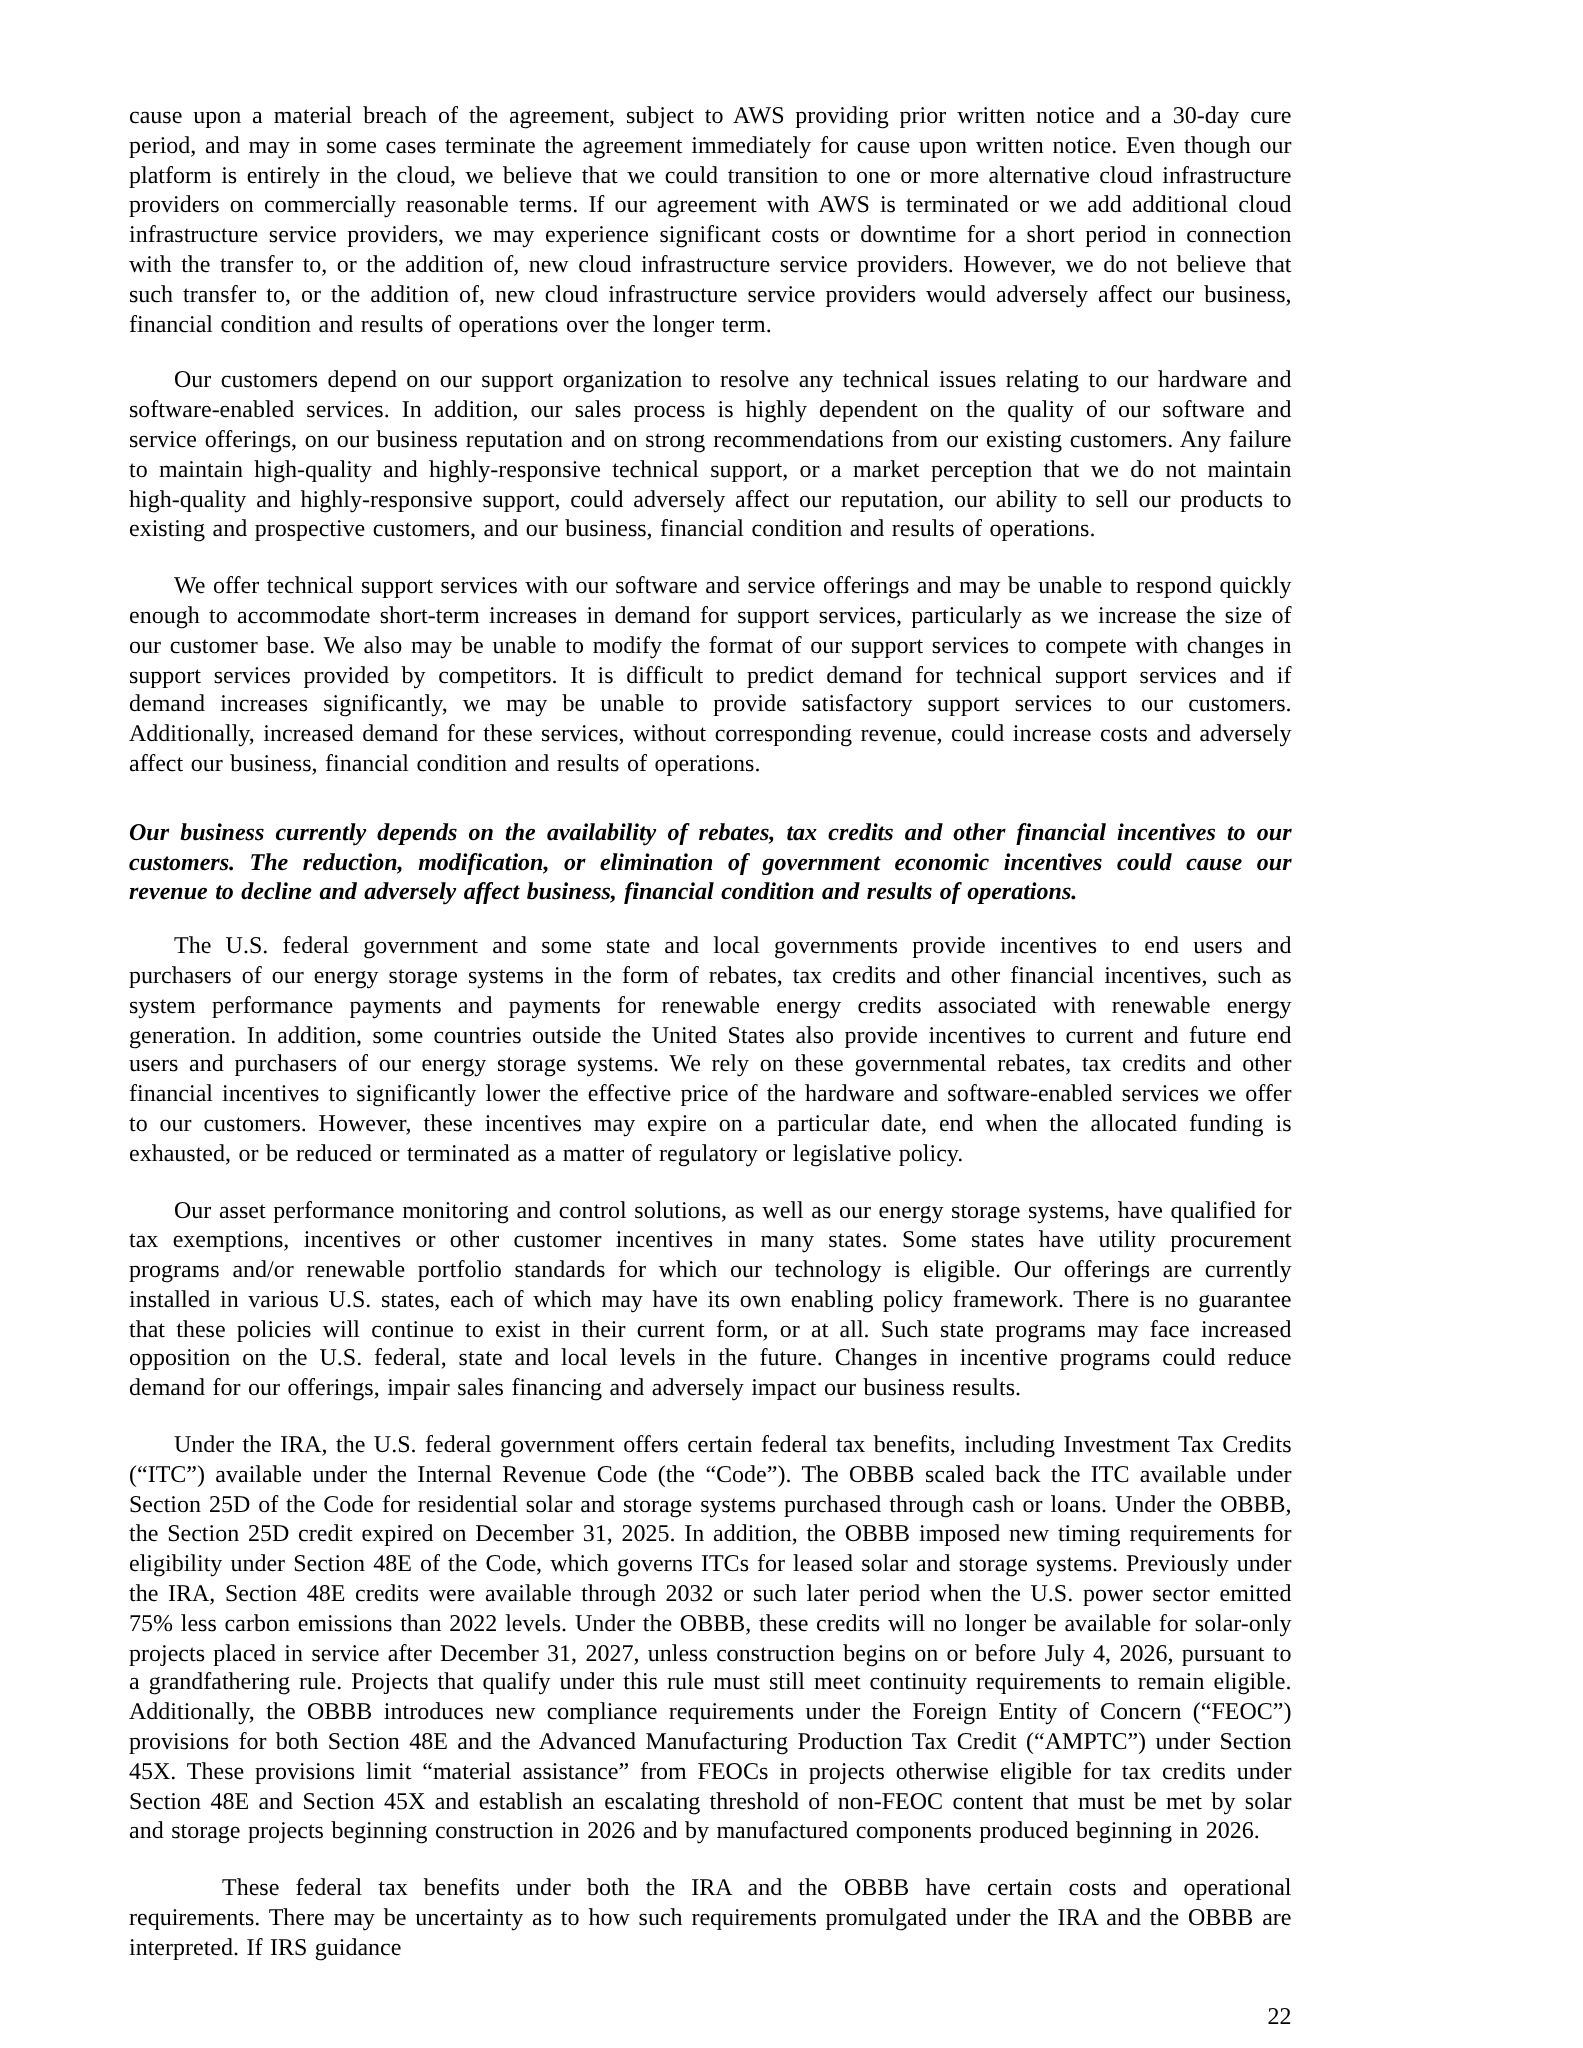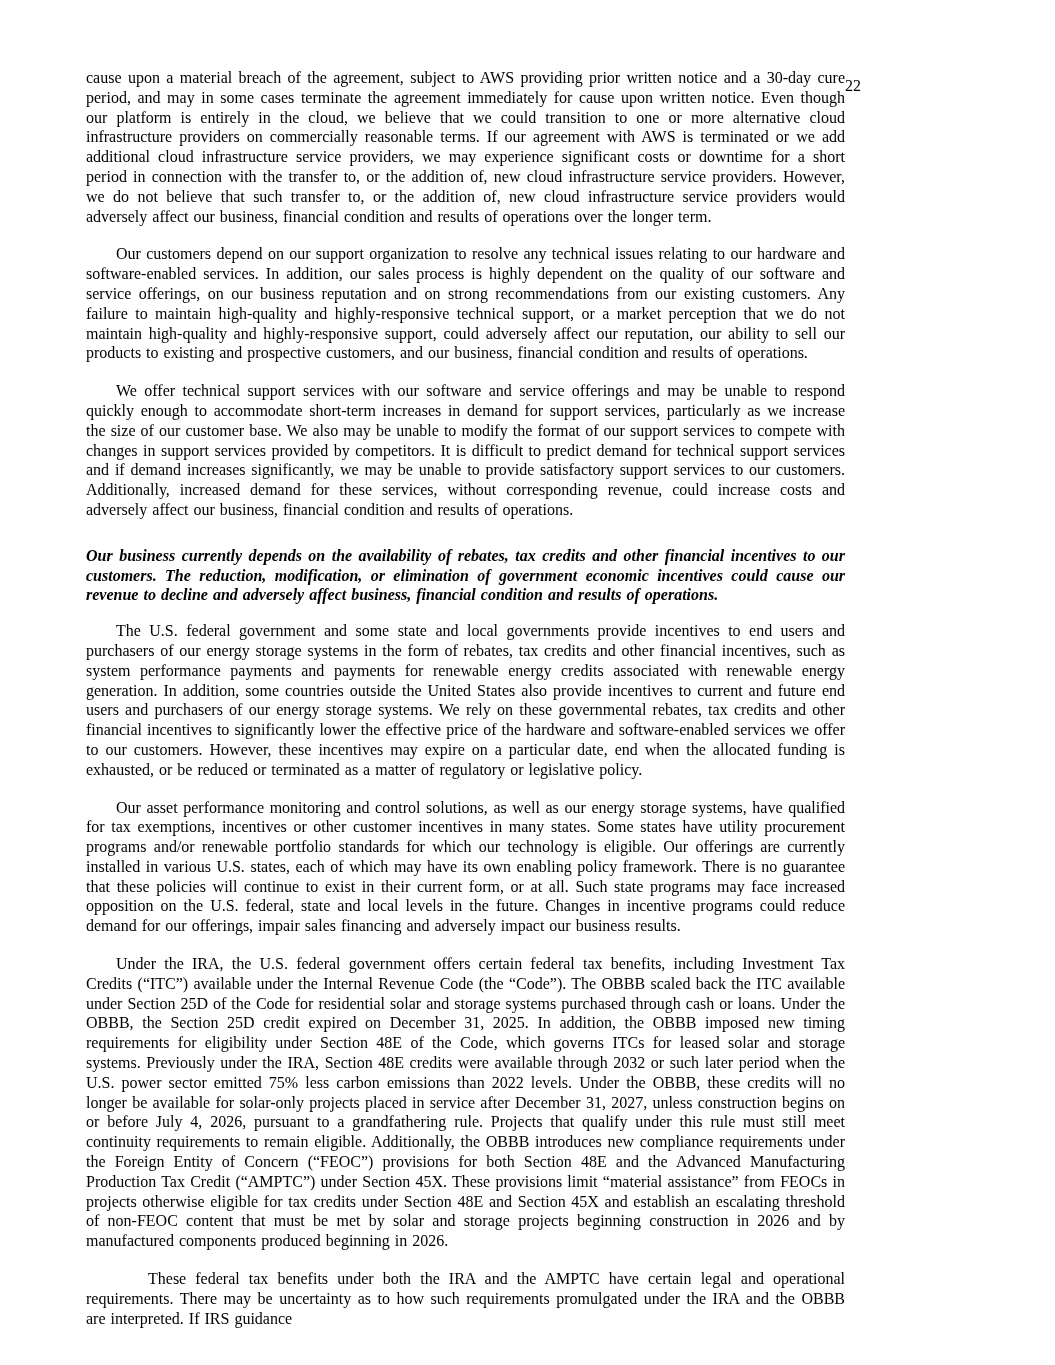--- a/index.html
+++ b/index.html
@@ -12,21 +12,21 @@
     height: 1365px;
     font-family: "Liberation Serif", "DejaVu Serif", serif;
     color: #000000;
   }
   .page {
     box-sizing: border-box;
     width: 947px;
     height: 1365px;
     padding: 68px 86px 22px 86px;
     display: flex;
-    flex-direction: row;
+    flex-direction: column;
   }
   .content {
     flex: 1 1 auto;
   }
   p.body-para {
     font-size: 16px;
     line-height: 19.8px;
     text-align: justify;
     margin: 0 0 18px 0;
     word-spacing: 1px;
@@ -39,21 +39,21 @@
     line-height: 19.8px;
     text-align: justify;
     font-weight: bold;
     font-style: italic;
     margin: 26px 0 16px 0;
     word-spacing: 1px;
   }
   h3.risk-heading:first-child { margin-top: 0; }
   .footer {
     flex: 0 0 auto;
-    text-align: left;
+    text-align: right;
     font-size: 16px;
     line-height: 19.8px;
     padding-top: 8px;
   }
 </style>
 </head>
 <body>
 
 <div class="page">
   <div class="content">
@@ -66,20 +66,20 @@
     <p class="body-para indent-normal">We offer technical support services with our software and service offerings and may be unable to respond quickly enough to accommodate short-term increases in demand for support services, particularly as we increase the size of our customer base. We also may be unable to modify the format of our support services to compete with changes in support services provided by competitors. It is difficult to predict demand for technical support services and if demand increases significantly, we may be unable to provide satisfactory support services to our customers. Additionally, increased demand for these services, without corresponding revenue, could increase costs and adversely affect our business, financial condition and results of operations.</p>
 
     <h3 class="risk-heading">Our business currently depends on the availability of rebates, tax credits and other financial incentives to our customers. The reduction, modification, or elimination of government economic incentives could cause our revenue to decline and adversely affect business, financial condition and results of operations.</h3>
 
     <p class="body-para indent-normal">The U.S. federal government and some state and local governments provide incentives to end users and purchasers of our energy storage systems in the form of rebates, tax credits and other financial incentives, such as system performance payments and payments for renewable energy credits associated with renewable energy generation. In addition, some countries outside the United States also provide incentives to current and future end users and purchasers of our energy storage systems.  We rely on these governmental rebates, tax credits and other financial incentives to significantly lower the effective price of the hardware and software-enabled services we offer to our customers.  However, these incentives may expire on a particular date, end when the allocated funding is exhausted, or be reduced or terminated as a matter of regulatory or legislative policy.</p>
 
     <p class="body-para indent-normal">Our asset performance monitoring and control solutions, as well as our energy storage systems, have qualified for tax exemptions, incentives or other customer incentives in many states.  Some states have utility procurement programs and/or renewable portfolio standards for which our technology is eligible.  Our offerings are currently installed in various U.S. states, each of which may have its own enabling policy framework.  There is no guarantee that these policies will continue to exist in their current form, or at all.  Such state programs may face increased opposition on the U.S. federal, state and local levels in the future. Changes in incentive programs could reduce demand for our offerings, impair sales financing and adversely impact our business results.</p>
 
     <p class="body-para indent-normal">Under the IRA, the U.S. federal government offers certain federal tax benefits, including Investment Tax Credits (“ITC”) available under the Internal Revenue Code (the “Code”). The OBBB scaled back the ITC available under Section 25D of the Code for residential solar and storage systems purchased through cash or loans. Under the OBBB, the Section 25D credit expired on December 31, 2025. In addition, the OBBB imposed new timing requirements for eligibility under Section 48E of the Code, which governs ITCs for leased solar and storage systems. Previously under the IRA, Section 48E credits were available through 2032 or such later period when the U.S. power sector emitted 75% less carbon emissions than 2022 levels. Under the OBBB, these credits will no longer be available for solar-only projects placed in service after December 31, 2027, unless construction begins on or before July 4, 2026, pursuant to a grandfathering rule. Projects that qualify under this rule must still meet continuity requirements to remain eligible. Additionally, the OBBB introduces new compliance requirements under the Foreign Entity of Concern (“FEOC”) provisions for both Section 48E and the Advanced Manufacturing Production Tax Credit (“AMPTC”) under Section 45X. These provisions limit “material assistance” from FEOCs in projects otherwise eligible for tax credits under Section 48E and Section 45X and establish an escalating threshold of non-FEOC content that must be met by solar and storage projects beginning construction in 2026 and by manufactured components produced beginning in 2026.</p>
 
-    <p class="body-para indent-large">These federal tax benefits under both the IRA and the AMPTC have certain legal and operational requirements. There may be uncertainty as to how such requirements promulgated under the IRA and the OBBB are interpreted. If IRS guidance</p>
+    <p class="body-para indent-large">These federal tax benefits under both the IRA and the OBBB have certain costs and operational requirements. There may be uncertainty as to how such requirements promulgated under the IRA and the OBBB are interpreted. If IRS guidance</p>
 
   </div>
 
   <div class="footer">
     <span>22</span>
   </div>
 </div>
 
 </body></html>

